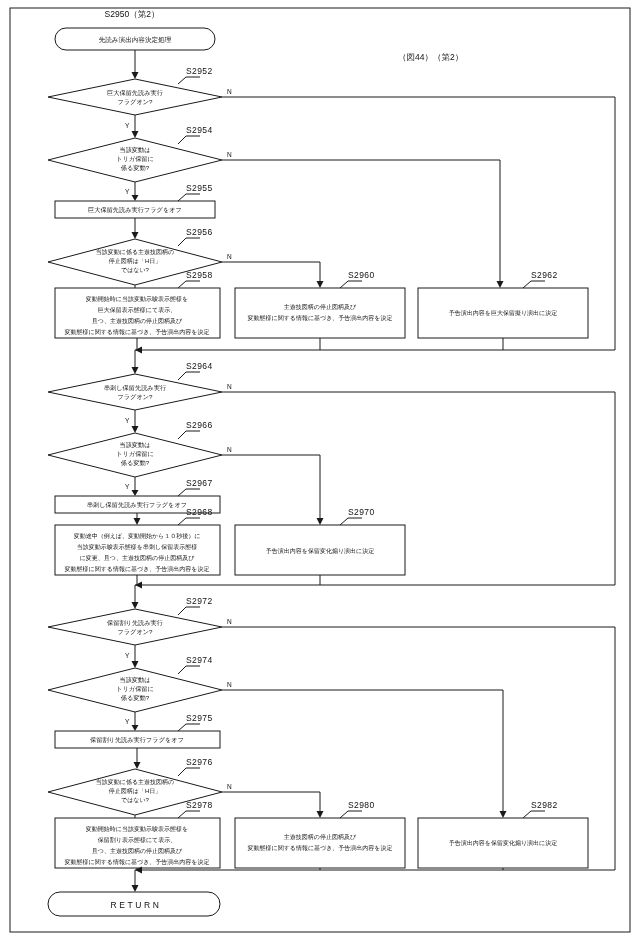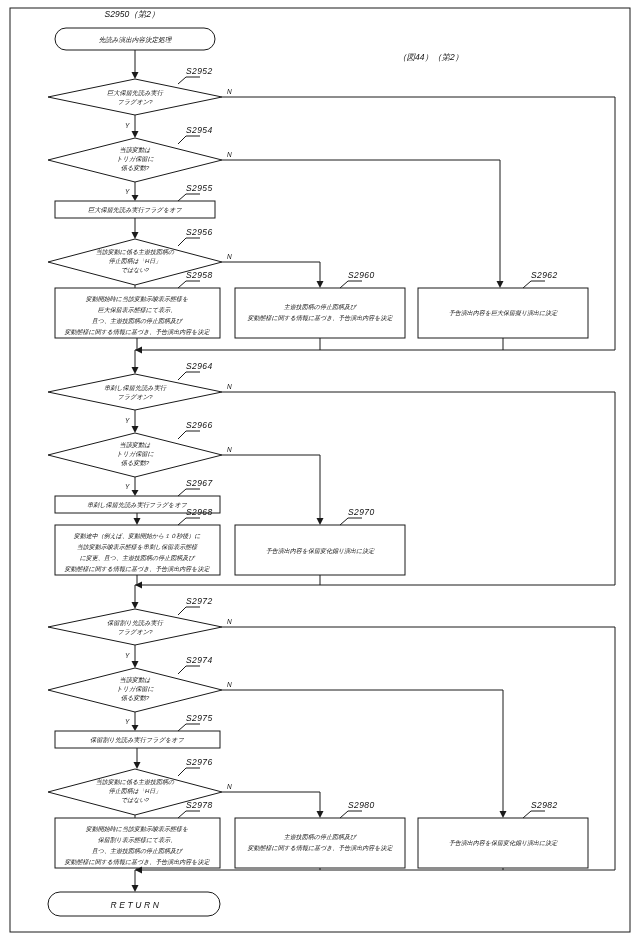--- a/index.html
+++ b/index.html
@@ -1,18 +1,18 @@
 <!DOCTYPE html>
 <html><head>
 <meta charset="utf-8">
 <style>
   html,body{margin:0;padding:0;background:#ffffff;}
   body{width:640px;height:940px;overflow:hidden;
        font-family:"Liberation Sans","DejaVu Sans",sans-serif;}
-  #sheet{position:relative;width:640px;height:940px;background:#fff;font-style:italic;}
+  #sheet{position:relative;width:640px;height:940px;background:#fff;}
   svg{display:block;}
   .stroke{fill:none;stroke:#1a1a1a;stroke-width:1;}
   .shape{fill:#ffffff;stroke:#1a1a1a;stroke-width:1;}
   .leader{fill:none;stroke:#1a1a1a;stroke-width:1;}
   text{fill:#111111;font-family:"Liberation Sans","DejaVu Sans",sans-serif;}
   .t-step{font-size:8.5px;letter-spacing:0.4px;}
   .t-body{font-size:6.2px;}
   .t-body-sm{font-size:6px;}
   .t-yn{font-size:6.5px;}
   .t-fig{font-size:8.5px;}

